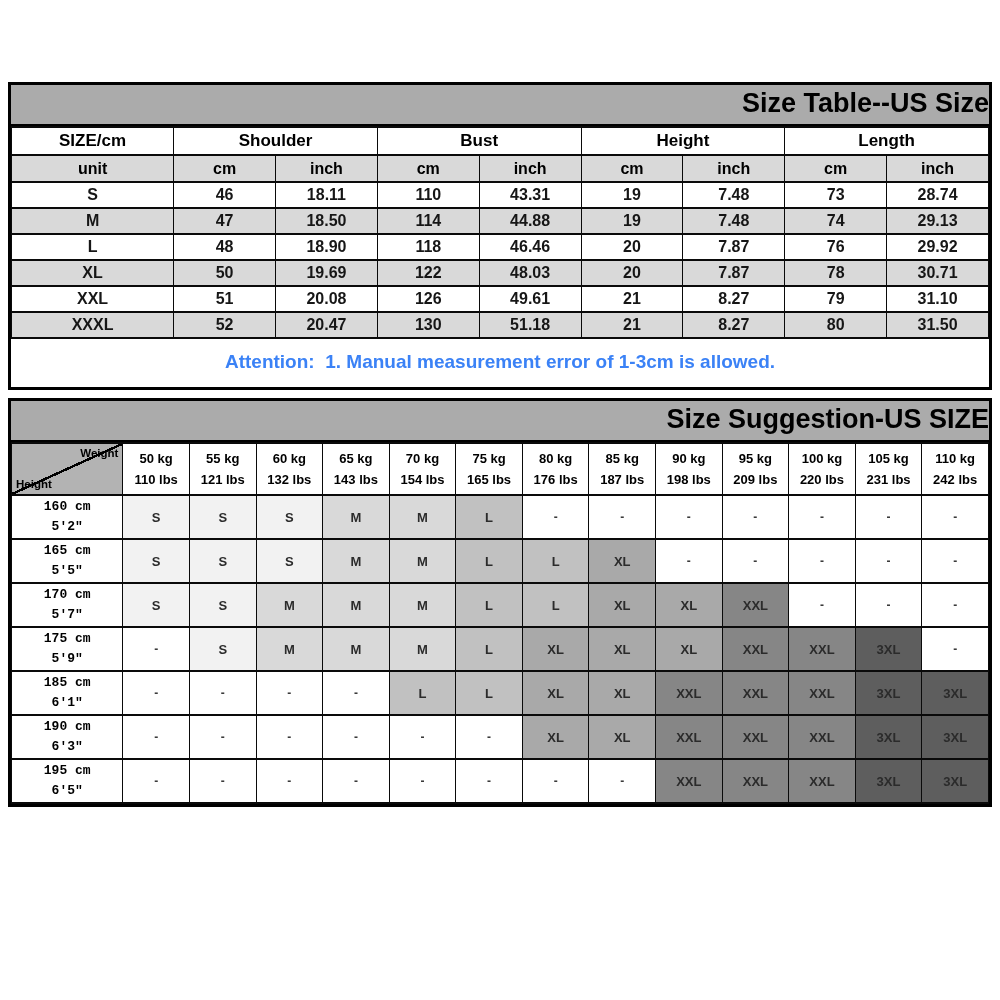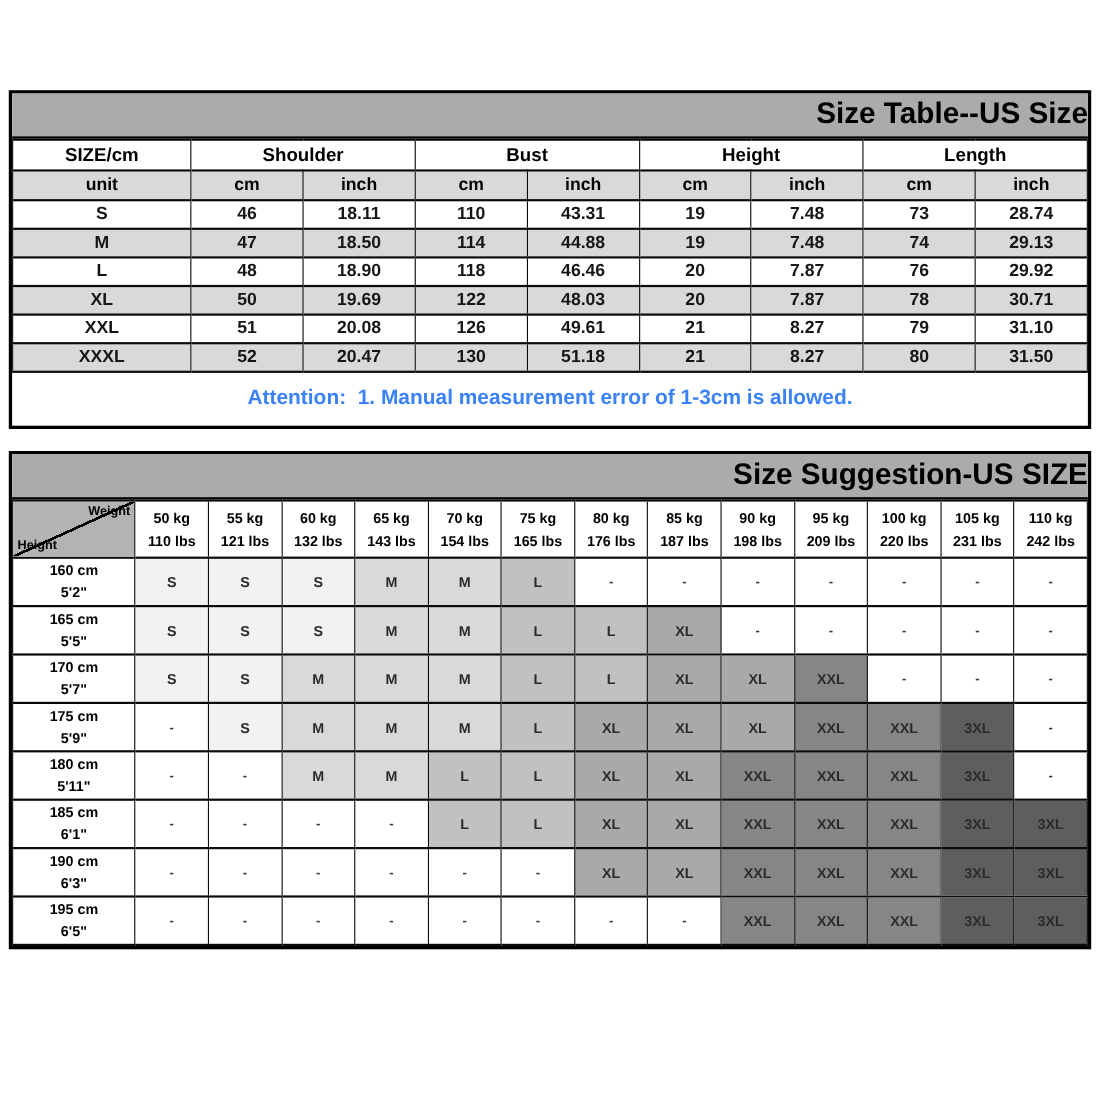--- a/index.html
+++ b/index.html
@@ -11,21 +11,21 @@
   html, body { margin: 0; padding: 0; }
   body {
     width: 1000px; height: 1000px;
     background: #ffffff;
     font-family: "Liberation Sans", "DejaVu Sans", sans-serif;
     color: #000;
   }
   .page { padding: 82px 8px 0 8px; }
 
   .panel { border: 3px solid #000; background: #fff; }
-  .panel + .panel { margin-top: 20px; }
+  .panel + .panel { margin-top: 8px; }
 
   .title-bar {
     background: var(--title-bg);
     border-bottom: 2px solid #000;
     text-align: right;
     font-size: 27px;
     font-weight: bold;
     padding: 3px 0 5px 0;
   }
 
@@ -88,20 +88,21 @@
   }
   .corner-weight { position: absolute; top: 4px; right: 4px; font-size: 11.5px; font-weight: bold; line-height: 1; }
   .corner-height { position: absolute; bottom: 4px; left: 4px; font-size: 11.5px; font-weight: bold; line-height: 1; }
 
   #suggest-table tbody th.height-cell {
     background: #fff;
     font-size: 13px;
     font-weight: bold;
     line-height: 1.55;
     height: 44px;
+    font-family: Liberation Mono, monospace;
   }
   #suggest-table tbody td.size-cell {
     font-size: 13px;
     font-weight: bold;
     color: #2b2b2b;
     height: 44px;
   }
   #suggest-table tbody td.dash { color: #3a3a3a; font-size: 12px; }
 </style>
 </head>
@@ -353,39 +354,20 @@
             <td class="size-cell" style="background: rgb(169, 169, 169);">XL</td>
             <td class="size-cell" style="background: rgb(169, 169, 169);">XL</td>
             <td class="size-cell" style="background: rgb(169, 169, 169);">XL</td>
             <td class="size-cell" style="background: rgb(134, 134, 134);">XXL</td>
             <td class="size-cell" style="background: rgb(134, 134, 134);">XXL</td>
             <td class="size-cell" style="background: rgb(94, 94, 94);">3XL</td>
             <td class="size-cell dash" style="background: rgb(255, 255, 255);">-</td>
           </tr>
           <tr>
             <th class="height-cell">
-              <div>180 cm</div>
-              <div>5'11"</div>
-            </th>
-            <td class="size-cell dash" style="background: rgb(255, 255, 255);">-</td>
-            <td class="size-cell dash" style="background: rgb(255, 255, 255);">-</td>
-            <td class="size-cell" style="background: rgb(217, 217, 217);">M</td>
-            <td class="size-cell" style="background: rgb(217, 217, 217);">M</td>
-            <td class="size-cell" style="background: rgb(193, 193, 193);">L</td>
-            <td class="size-cell" style="background: rgb(193, 193, 193);">L</td>
-            <td class="size-cell" style="background: rgb(169, 169, 169);">XL</td>
-            <td class="size-cell" style="background: rgb(169, 169, 169);">XL</td>
-            <td class="size-cell" style="background: rgb(134, 134, 134);">XXL</td>
-            <td class="size-cell" style="background: rgb(134, 134, 134);">XXL</td>
-            <td class="size-cell" style="background: rgb(134, 134, 134);">XXL</td>
-            <td class="size-cell" style="background: rgb(94, 94, 94);">3XL</td>
-            <td class="size-cell dash" style="background: rgb(255, 255, 255);">-</td>
-          </tr>
-          <tr>
-            <th class="height-cell">
               <div>185 cm</div>
               <div>6'1"</div>
             </th>
             <td class="size-cell dash" style="background: rgb(255, 255, 255);">-</td>
             <td class="size-cell dash" style="background: rgb(255, 255, 255);">-</td>
             <td class="size-cell dash" style="background: rgb(255, 255, 255);">-</td>
             <td class="size-cell dash" style="background: rgb(255, 255, 255);">-</td>
             <td class="size-cell" style="background: rgb(193, 193, 193);">L</td>
             <td class="size-cell" style="background: rgb(193, 193, 193);">L</td>
             <td class="size-cell" style="background: rgb(169, 169, 169);">XL</td>

